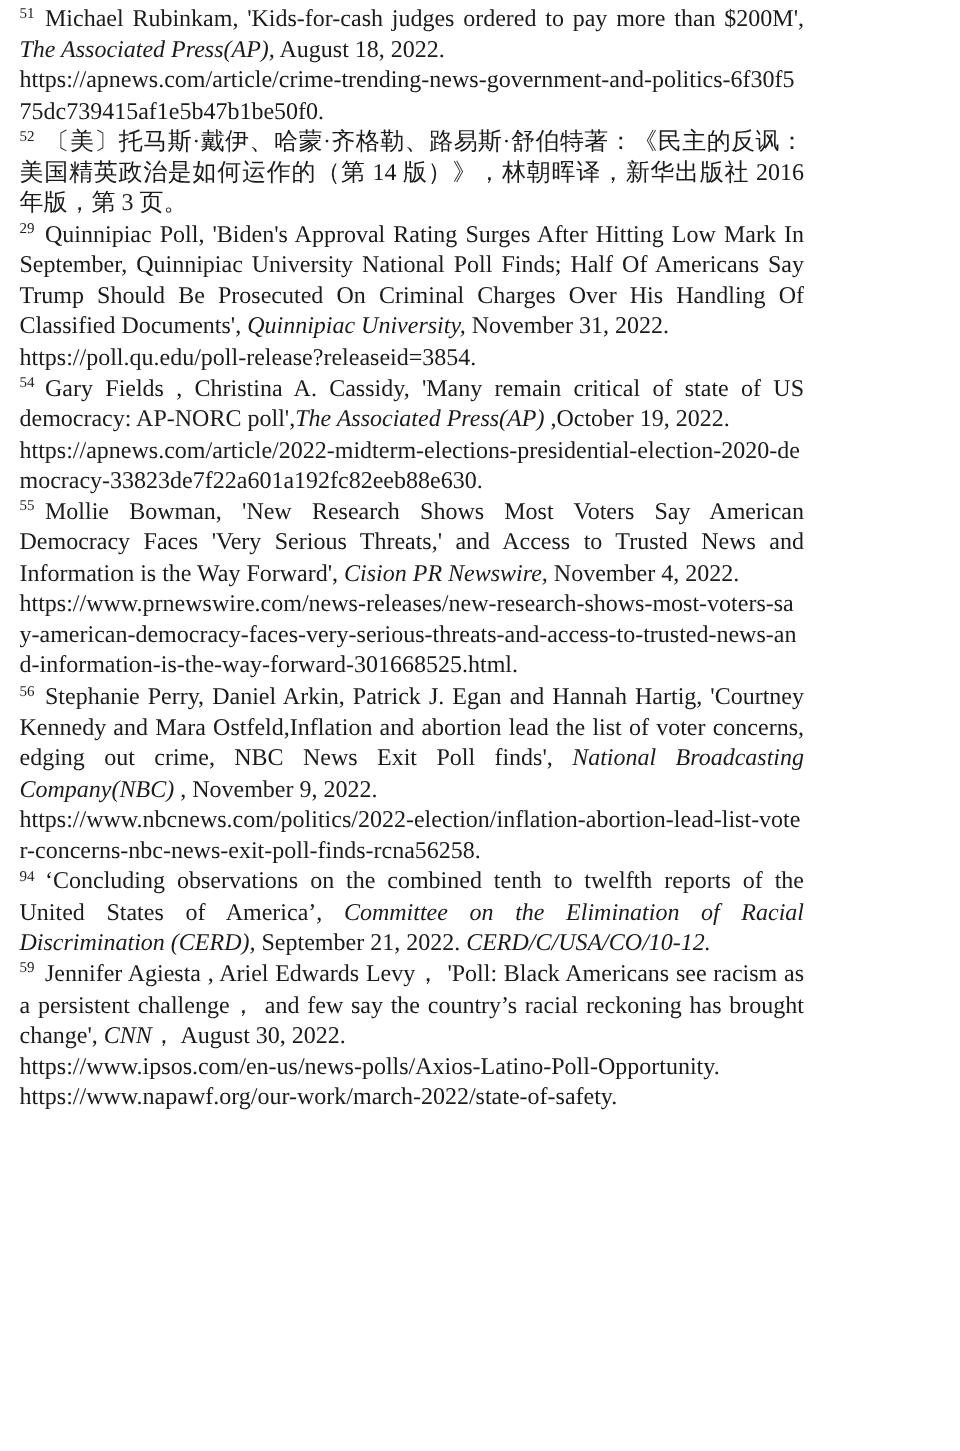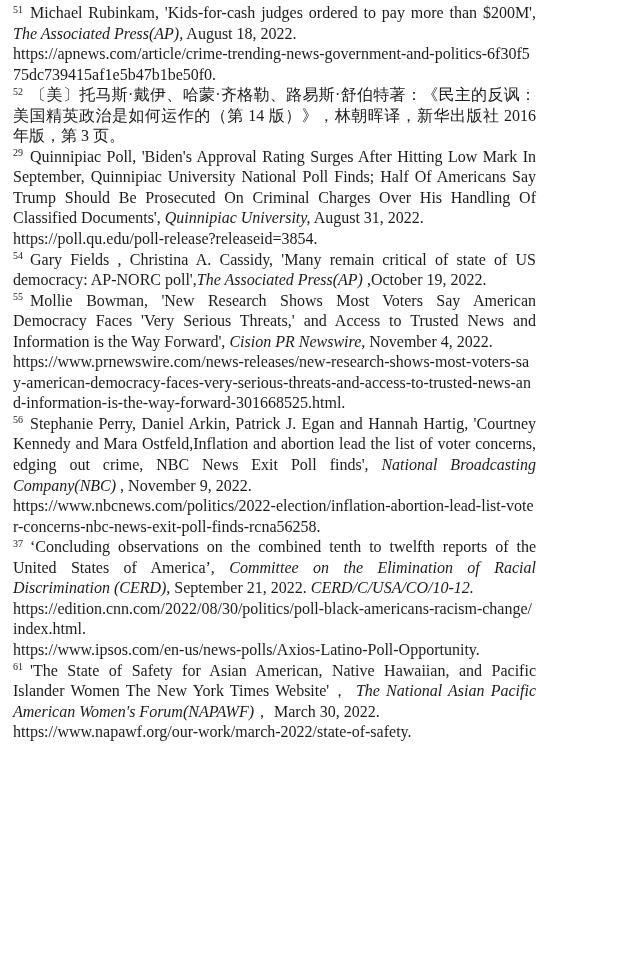--- a/index.html
+++ b/index.html
@@ -36,26 +36,26 @@
   em { font-style: italic; }
 </style>
 </head>
 <body>
 
 <div class="page" style="background: rgb(255, 255, 255);">
   <div class="footnotes" id="footnotes-list" style="color: rgb(27, 27, 27);">
       <p class="fn"><sup class="fnum">51</sup><span>Michael Rubinkam, 'Kids-for-cash judges ordered to pay more than $200M', </span><em>The Associated Press(AP),</em><span> August 18, 2022.</span></p>
       <p class="fn fn-url"><span>https://apnews.com/article/crime-trending-news-government-and-politics-6f30f575dc739415af1e5b47b1be50f0.</span></p>
       <p class="fn"><sup class="fnum">52</sup><span>〔美〕托马斯·戴伊、哈蒙·齐格勒、路易斯·舒伯特著：《民主的反讽：美国精英政治是如何运作的（第 14 版）》，林朝晖译，新华出版社 2016 年版，第 3 页。</span></p>
-      <p class="fn"><sup class="fnum">29</sup><span>Quinnipiac Poll, 'Biden's Approval Rating Surges After Hitting Low Mark In September, Quinnipiac University National Poll Finds; Half Of Americans Say Trump Should Be Prosecuted On Criminal Charges Over His Handling Of Classified Documents', </span><em>Quinnipiac University,</em><span> August 31, 2022.</span></p>
+      <p class="fn"><sup class="fnum">29</sup><span>Quinnipiac Poll, 'Biden's Approval Rating Surges After Hitting Low Mark In September, Quinnipiac University National Poll Finds; Half Of Americans Say Trump Should Be Prosecuted On Criminal Charges Over His Handling Of Classified Documents', </span><em>Quinnipiac University,</em><span> November 31, 2022.</span></p>
       <p class="fn fn-url"><span>https://poll.qu.edu/poll-release?releaseid=3854.</span></p>
       <p class="fn"><sup class="fnum">54</sup><span>Gary Fields , Christina A. Cassidy, 'Many remain critical of state of US democracy: AP-NORC poll',</span><em>The Associated Press(AP)</em><span> ,October 19, 2022.</span></p>
+      <p class="fn fn-url"><span>https://apnews.com/article/2022-midterm-elections-presidential-election-2020-democracy-33823de7f22a601a192fc82eeb88e630.</span></p>
       <p class="fn"><sup class="fnum">55</sup><span>Mollie Bowman, 'New Research Shows Most Voters Say American Democracy Faces 'Very Serious Threats,' and Access to Trusted News and Information is the Way Forward', </span><em>Cision PR Newswire,</em><span> November 4, 2022.</span></p>
       <p class="fn fn-url"><span>https://www.prnewswire.com/news-releases/new-research-shows-most-voters-say-american-democracy-faces-very-serious-threats-and-access-to-trusted-news-and-information-is-the-way-forward-301668525.html.</span></p>
       <p class="fn"><sup class="fnum">56</sup><span>Stephanie Perry, Daniel Arkin, Patrick J. Egan and Hannah Hartig, 'Courtney Kennedy and Mara Ostfeld,Inflation and abortion lead the list of voter concerns, edging out crime, NBC News Exit Poll finds', </span><em>National Broadcasting Company(NBC)</em><span> , November 9, 2022.</span></p>
       <p class="fn fn-url"><span>https://www.nbcnews.com/politics/2022-election/inflation-abortion-lead-list-voter-concerns-nbc-news-exit-poll-finds-rcna56258.</span></p>
-      <p class="fn"><sup class="fnum">37</sup><span>‘Concluding observations on the combined tenth to twelfth reports of the United States of America’, </span><em>Committee on the Elimination of Racial Discrimination (CERD),</em><span> September 21, 2022. </span><em>CERD/C/USA/CO/10-12.</em></p>
-      <p class="fn fn-url"><span>https://edition.cnn.com/2022/08/30/politics/poll-black-americans-racism-change/index.html.</span></p>
+      <p class="fn"><sup class="fnum">94</sup><span>‘Concluding observations on the combined tenth to twelfth reports of the United States of America’, </span><em>Committee on the Elimination of Racial Discrimination (CERD),</em><span> September 21, 2022. </span><em>CERD/C/USA/CO/10-12.</em></p>
+      <p class="fn"><sup class="fnum">59</sup><span>Jennifer Agiesta , Ariel Edwards Levy， 'Poll: Black Americans see racism as a persistent challenge， and few say the country’s racial reckoning has brought change', </span><em>CNN</em><span>， August 30, 2022.</span></p>
       <p class="fn fn-url"><span>https://www.ipsos.com/en-us/news-polls/Axios-Latino-Poll-Opportunity.</span></p>
-      <p class="fn"><sup class="fnum">61</sup><span>'The State of Safety for Asian American, Native Hawaiian, and Pacific Islander Women The New York Times Website'， </span><em>The National Asian Pacific American Women's Forum(NAPAWF)</em><span>， March 30, 2022.</span></p>
       <p class="fn fn-url"><span>https://www.napawf.org/our-work/march-2022/state-of-safety.</span></p>
     </div>
 </div>
 
 </body></html>

